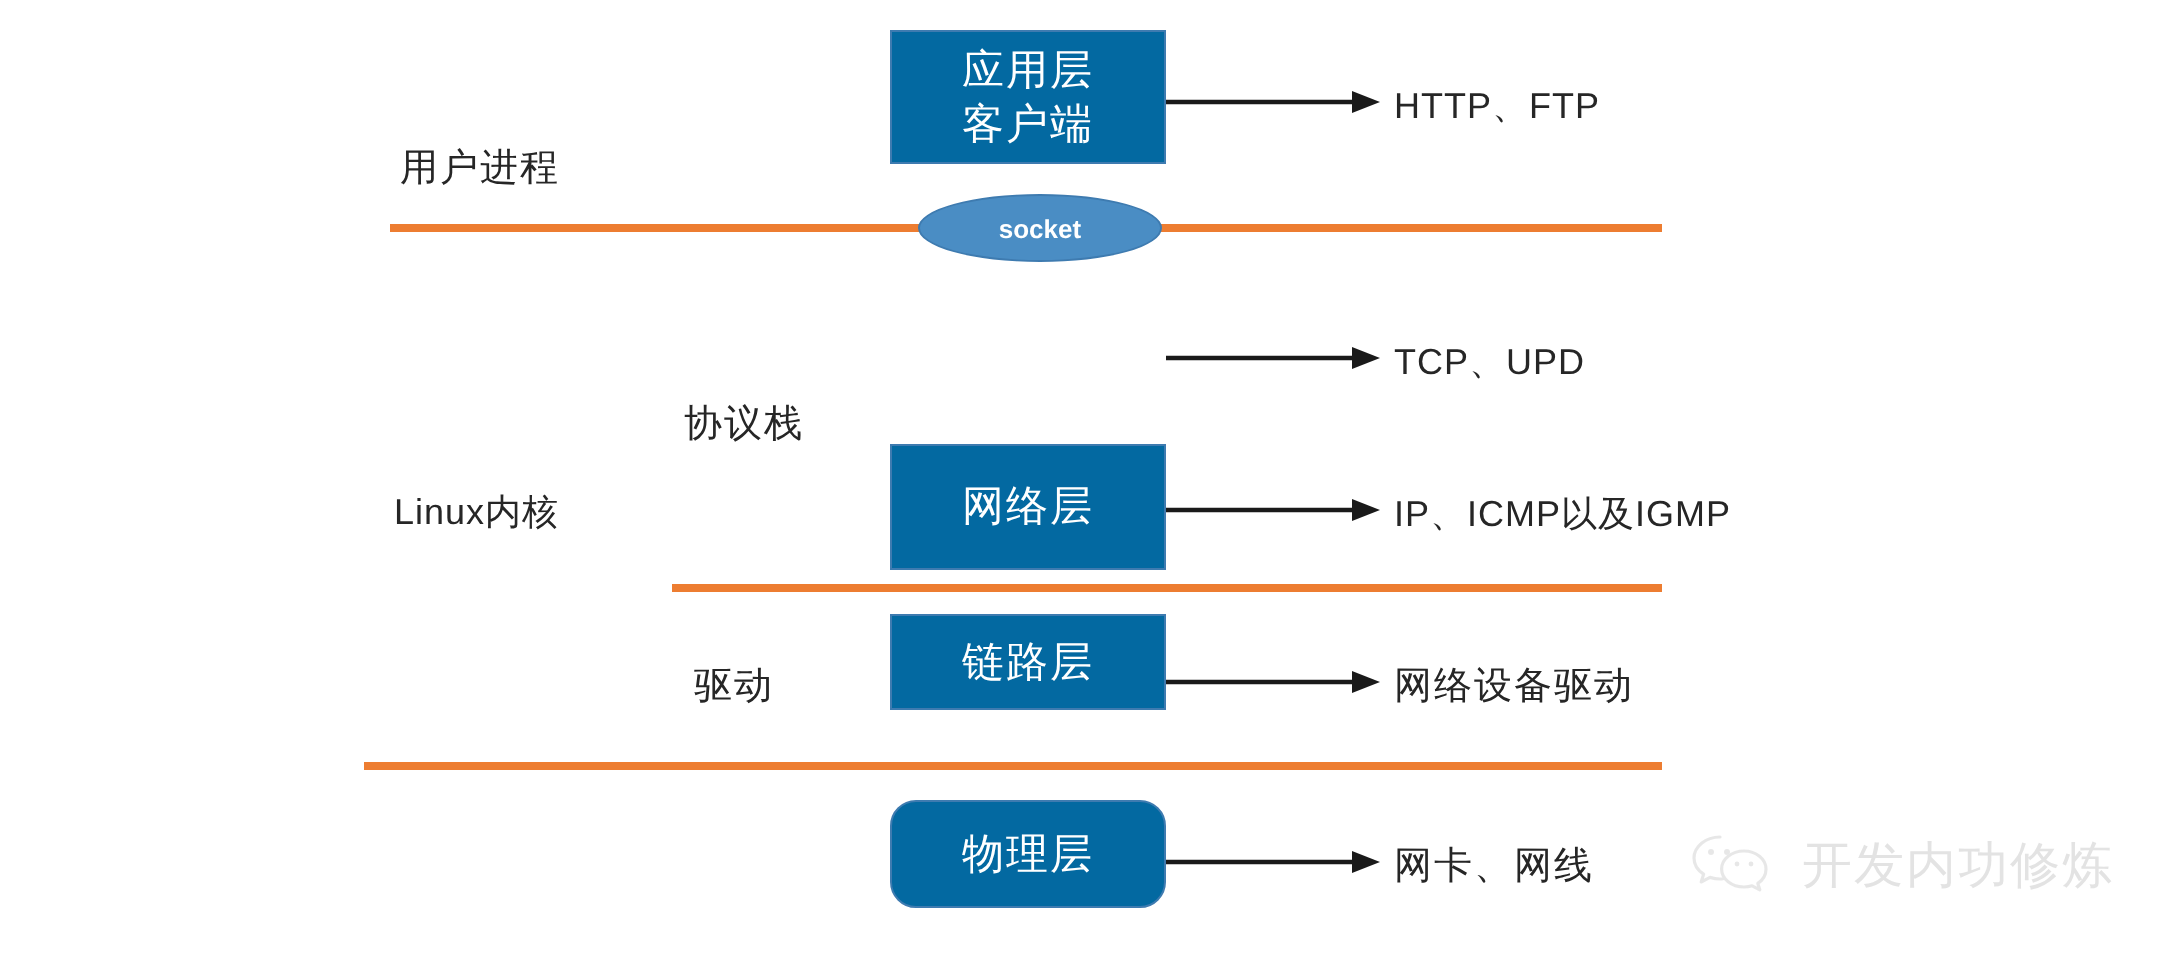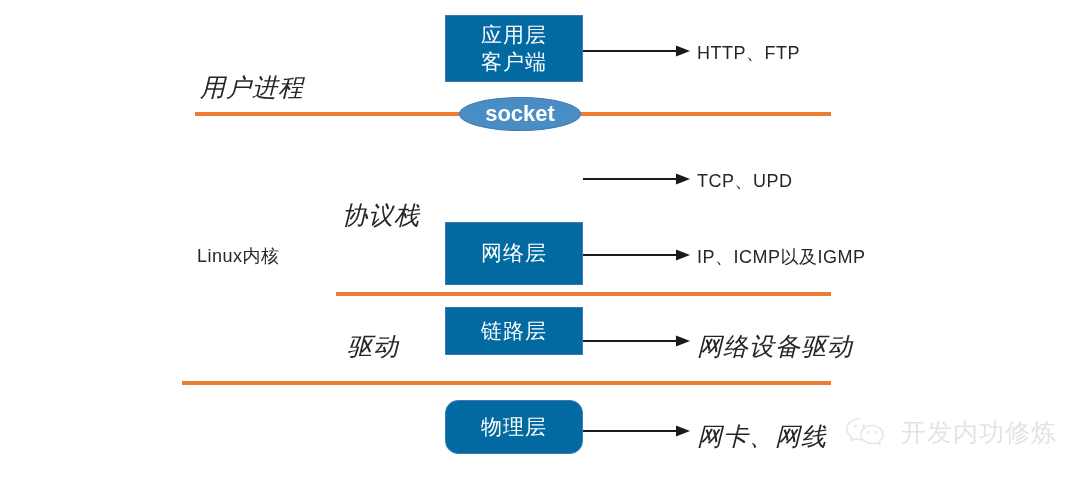--- a/index.html
+++ b/index.html
@@ -42,44 +42,43 @@
     position: absolute;
     box-sizing: border-box;
     background: #4a8dc4;
     border: 1.5px solid #3e7bb0;
     border-radius: 50%;
     color: #ffffff;
     display: flex;
     align-items: center;
     justify-content: center;
     font-family: "Liberation Sans", "DejaVu Sans", sans-serif;
-    font-size: 22px;
+    font-size: 13px;
     font-weight: bold;
     z-index: 4;
   }
 
   
   .divider {
     position: absolute;
     height: 4px;
     background: #ed7d31;
     z-index: 2;
   }
 
   
   .text-label {
     position: absolute;
     color: #262626;
     white-space: nowrap;
   }
   .label-cn {
     font-family: "Liberation Serif", "DejaVu Serif", serif;
-    font-size: 25px;
+    font-size: 19px;
     letter-spacing: 1px;
-    font-style: italic;
   }
   .label-latin {
     font-family: "Liberation Sans", "DejaVu Sans", sans-serif;
     font-size: 18px;
     letter-spacing: 0.5px;
   }
 
   
   .arrow {
     position: absolute;

